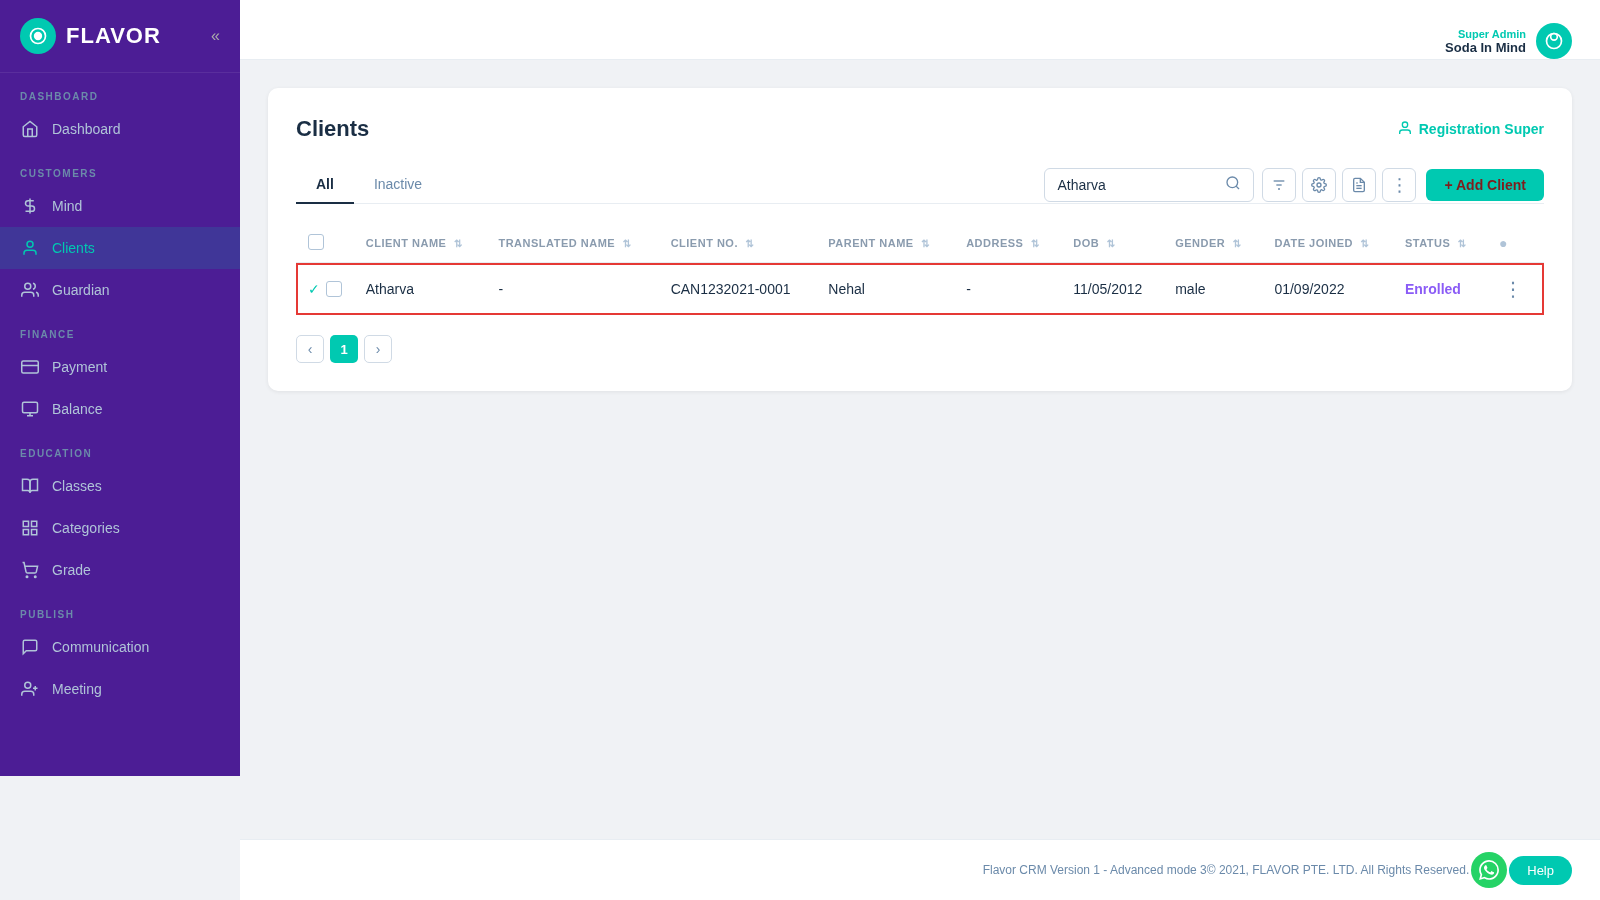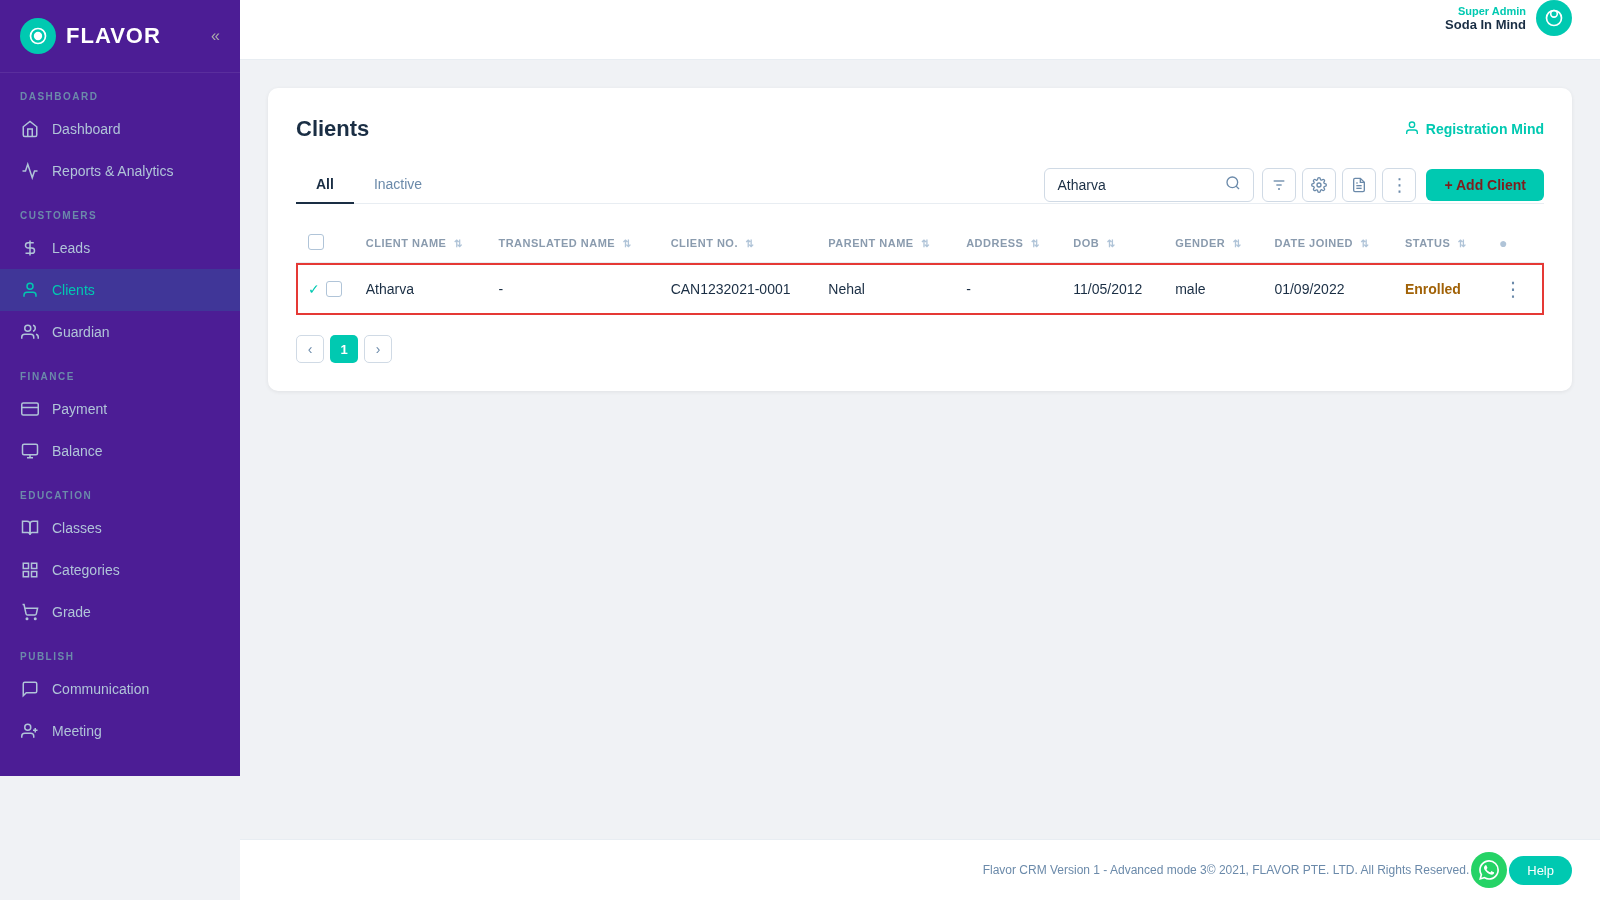--- a/index.html
+++ b/index.html
@@ -84,21 +84,21 @@
       flex-direction: column;
       height: 900px;
       overflow: hidden;
     }
 
     
     .topbar {
       background: #fff;
       height: 60px;
       display: flex;
-      align-items: flex-start;
+      align-items: flex-end;
       justify-content: flex-end;
       padding: 0 28px;
       border-bottom: 1px solid #e8edf2;
       flex-shrink: 0;
     }
     .topbar-user {
       display: flex;
       align-items: center;
       gap: 10px;
     }
@@ -228,21 +228,21 @@
       color: #b0c4d8;
       font-size: 10px;
     }
     .clients-table td {
       padding: 14px 12px;
       font-size: 14px;
       color: #1a2e44;
     }
 
     .status-enrolled {
-      color: #a16207;
+      color: #8b5cf6;
       font-weight: 600;
     }
     .row-expand-icon {
       color: #00c9b1;
       font-size: 14px;
     }
 
     .checkbox-cell {
       width: 32px;
     }
@@ -353,38 +353,30 @@
   <div class="sidebar-section-label">DASHBOARD</div>
   <div class="sidebar-item">
     <span class="item-icon">
       <svg width="18" height="18" viewBox="0 0 24 24" fill="none" stroke="currentColor" stroke-width="2">
           <path d="M3 9l9-7 9 7v11a2 2 0 0 1-2 2H5a2 2 0 0 1-2-2z"></path>
           <polyline points="9 22 9 12 15 12 15 22"></polyline>
         </svg>
     </span>
     <span>Dashboard</span>
   </div>
-  <div class="sidebar-item">
-    <span class="item-icon">
-      <svg width="18" height="18" viewBox="0 0 24 24" fill="none" stroke="currentColor" stroke-width="2">
-          <polyline points="22 12 18 12 15 21 9 3 6 12 2 12"></polyline>
-        </svg>
-    </span>
-    <span>Reports &amp; Analytics</span>
-  </div>
 
   <div class="sidebar-section-label">CUSTOMERS</div>
   <div class="sidebar-item">
     <span class="item-icon">
       <svg width="18" height="18" viewBox="0 0 24 24" fill="none" stroke="currentColor" stroke-width="2">
           <line x1="12" y1="2" x2="12" y2="22"></line>
           <path d="M17 5H9.5a3.5 3.5 0 0 0 0 7h5a3.5 3.5 0 0 1 0 7H6"></path>
         </svg>
     </span>
-    <span>Leads</span>
+    <span>Mind</span>
   </div>
   <div class="sidebar-item active">
     <span class="item-icon">
       <svg width="18" height="18" viewBox="0 0 24 24" fill="none" stroke="currentColor" stroke-width="2">
           <path d="M20 21v-2a4 4 0 0 0-4-4H8a4 4 0 0 0-4 4v2"></path>
           <circle cx="12" cy="7" r="4"></circle>
         </svg>
     </span>
     <span>Clients</span>
   </div>
@@ -497,21 +489,21 @@
 
       <div class="page-header">
         <h1 class="page-title">Clients</h1>
         <button class="reg-list-btn">
           <span>
             <svg width="16" height="16" viewBox="0 0 24 24" fill="none" stroke="#00c9b1" stroke-width="2">
                 <path d="M20 21v-2a4 4 0 0 0-4-4H8a4 4 0 0 0-4 4v2"></path>
                 <circle cx="12" cy="7" r="4"></circle>
               </svg>
           </span>
-          <span>Registration Mind</span>
+          <span>Registration Super</span>
         </button>
       </div>
 
       <div style="display:flex; align-items:center; margin-bottom:20px; border-bottom:1px solid #e8edf2;">
         <button class="tab-btn active">All</button>
         <button class="tab-btn">Inactive</button>
         <div style="flex:1;"></div>
         <div class="search-box">
           <input type="text" value="Atharva" style="">
           <span>

